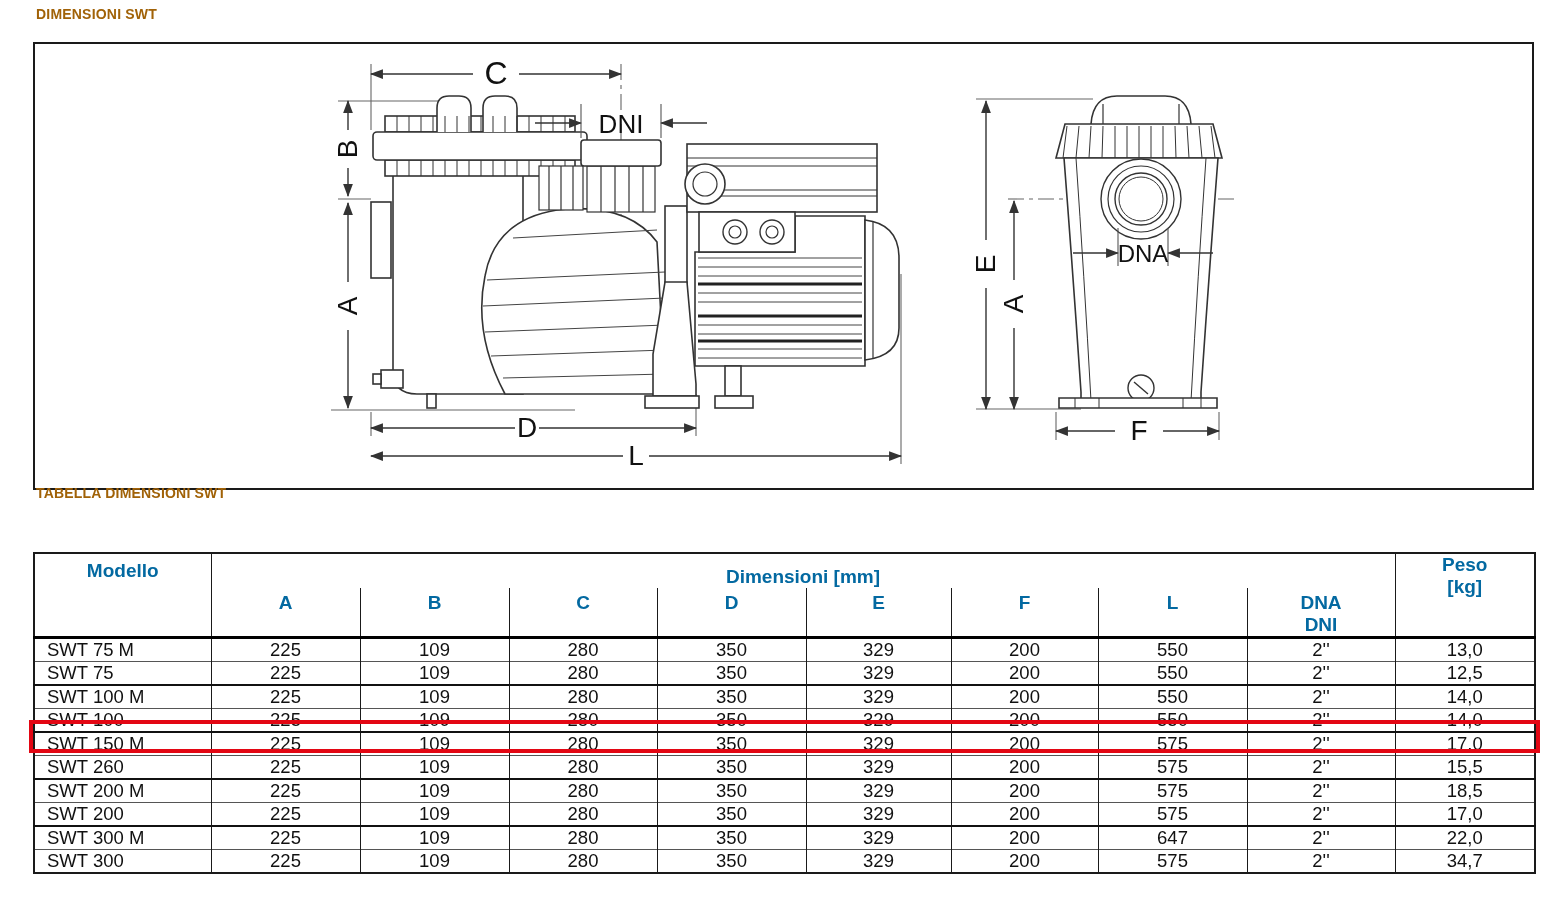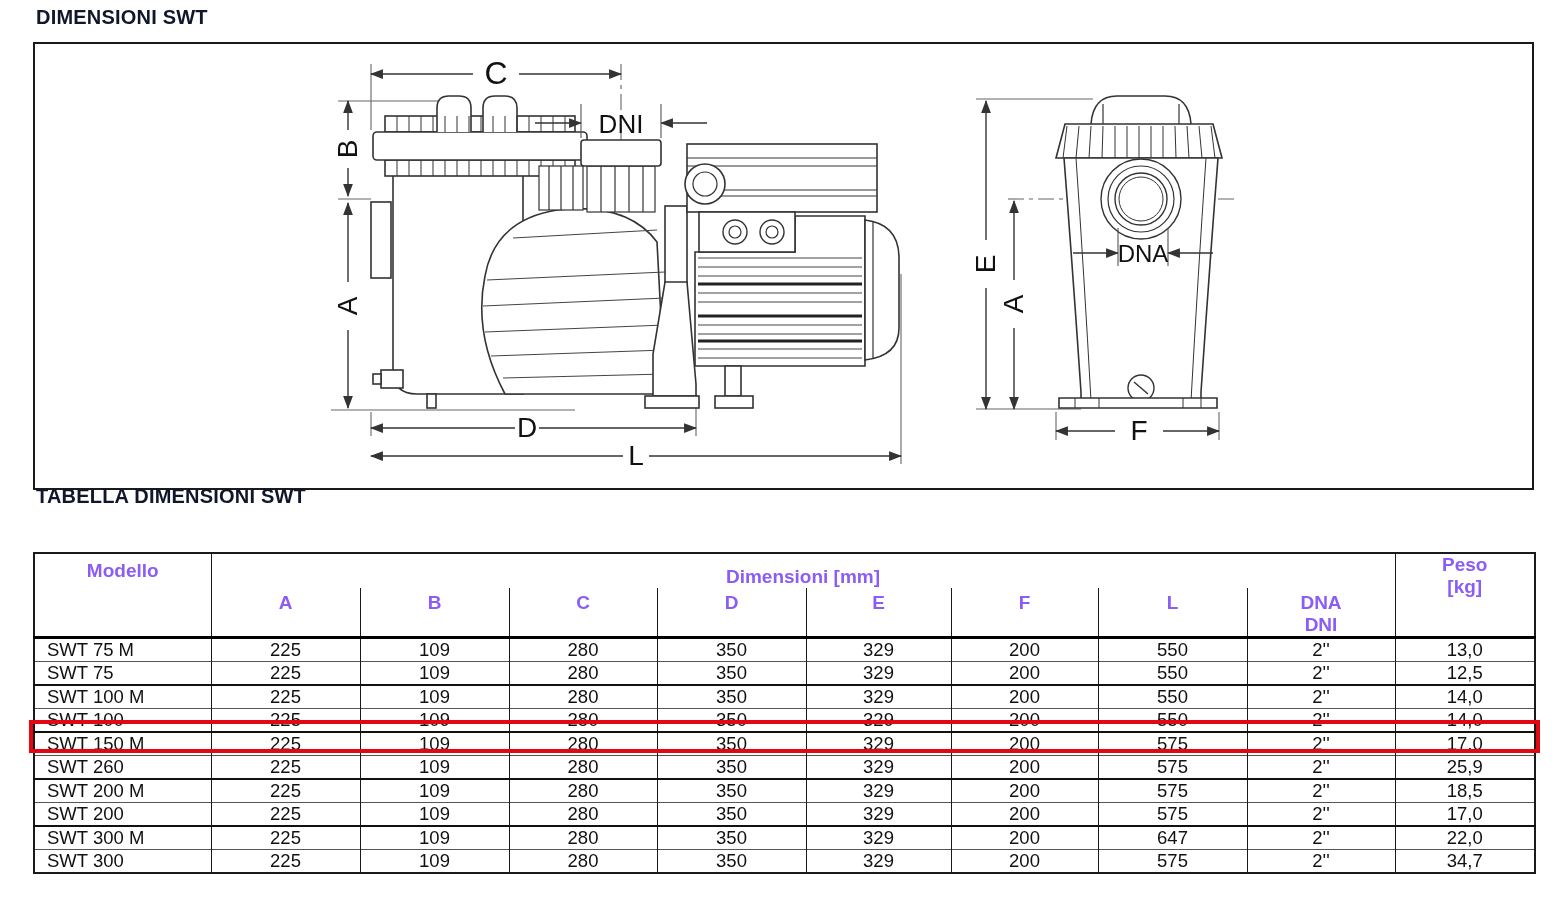--- a/index.html
+++ b/index.html
@@ -4,41 +4,41 @@
 <style>
   html,body{margin:0;padding:0;}
   body{
     width:1568px;height:908px;position:relative;overflow:hidden;
     background:#ffffff;
     font-family:"Liberation Sans","DejaVu Sans",sans-serif;
     color:#1a1a1a;
   }
   .sec-title{
     position:absolute;left:36px;
-    font-size:20px;font-weight:bold;color:#0f172a;letter-spacing:.2px;
+    font-size:14px;font-weight:bold;color:#a16207;letter-spacing:.2px;
     white-space:nowrap;
   }
   #title-dimensioni{top:6px;}
   #title-tabella{top:485px;}
 
   .drawing-box{
     position:absolute;left:33px;top:42px;width:1497px;height:444px;
     border:2px solid #1a1a1a;background:#fff;
   }
   .drawing-box svg{display:block;width:100%;height:100%;}
 
   .table-wrap{position:absolute;left:33px;top:552px;width:1501px;}
   table.dim{
     border-collapse:collapse;table-layout:fixed;width:1501px;
     font-size:18.5px;
   }
   table.dim{border:2px solid #1a1a1a;}
   th,td{padding:0;margin:0;box-sizing:border-box;overflow:hidden;white-space:nowrap;}
   thead th{
-    color:#8b5cf6;font-weight:bold;font-size:19px;vertical-align:top;
+    color:#0369a1;font-weight:bold;font-size:19px;vertical-align:top;
     background:#fff;text-align:center;line-height:22px;
   }
   th.h-modello{vertical-align:top;padding-top:6px;border-right:1px solid #1a1a1a;border-bottom:3px solid #000;}
   th.h-dims{padding-top:12px;border-right:1px solid #1a1a1a;}
   th.h-peso{vertical-align:top;border-bottom:3px solid #000;}
   tr.h-row2 th{border-right:1px solid #1a1a1a;border-bottom:3px solid #000;padding-top:4px;height:47px;}
   tr.h-row2 th:last-child{border-right:1px solid #1a1a1a;}
   tr.h-row1 th.h-modello, tr.h-row1 th.h-peso{height:33px;}
 
   tbody td{
@@ -362,21 +362,21 @@
         <tr>
           <td class="model">SWT 260</td>
           <td>225</td>
           <td>109</td>
           <td>280</td>
           <td>350</td>
           <td>329</td>
           <td>200</td>
           <td>575</td>
           <td>2''</td>
-          <td>25,9</td>
+          <td>15,5</td>
         </tr>
         <tr class="group-start">
           <td class="model">SWT 200 M</td>
           <td>225</td>
           <td>109</td>
           <td>280</td>
           <td>350</td>
           <td>329</td>
           <td>200</td>
           <td>575</td>

